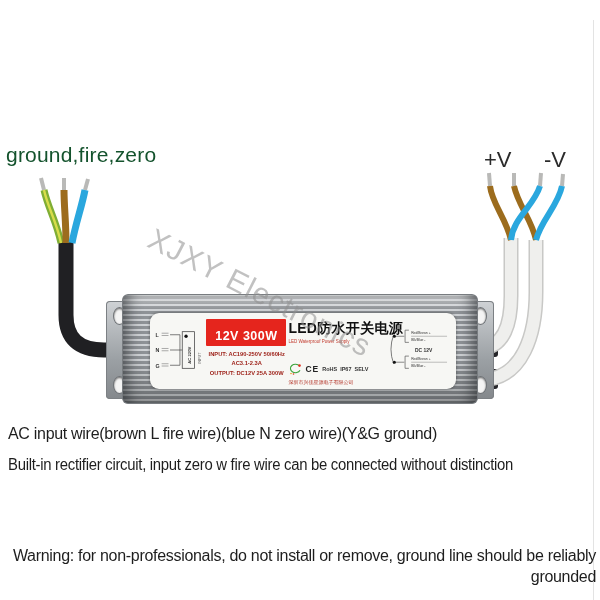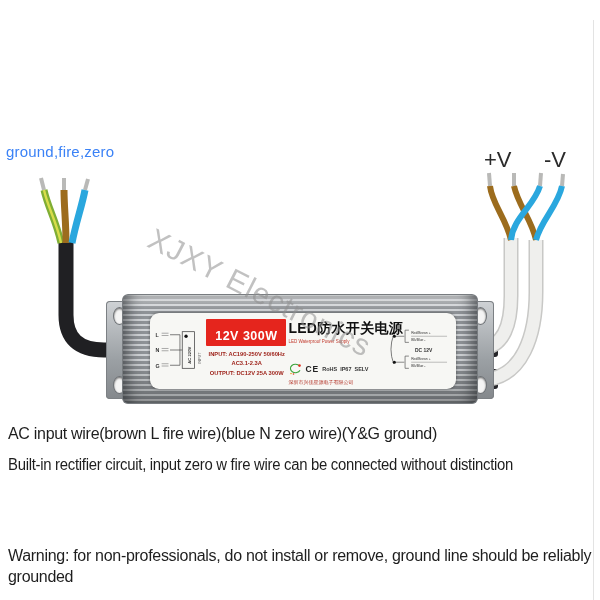--- a/index.html
+++ b/index.html
@@ -4,21 +4,21 @@
 <style>
   html,body{margin:0;padding:0;background:#fff;}
   .stage{position:relative;width:600px;height:600px;background:#ffffff;overflow:hidden;
          font-family:"Liberation Sans", sans-serif;color:#1c1c1c;}
 
   .edge-line{position:absolute;left:593px;top:20px;width:1px;height:580px;background:#e3e3e3;}
 
   .title{position:absolute;left:10px;right:0;top:52px;text-align:center;
          font-size:27px;letter-spacing:-0.5px;color:#141414;}
 
-  .lbl-input{position:absolute;left:6px;top:143px;font-size:15px;letter-spacing:0.2px;color:#3b82f6;}
+  .lbl-input{position:absolute;left:6px;top:143px;font-size:21px;letter-spacing:0.2px;color:#14532d;}
   .lbl-plus{position:absolute;left:484px;top:147px;font-size:22px;color:#2b2b2b;}
   .lbl-minus{position:absolute;left:544px;top:147px;font-size:22px;color:#2b2b2b;}
 
   svg.wires{position:absolute;left:0;top:0;z-index:1;}
 
   .psu{position:absolute;left:0;top:0;width:600px;height:600px;z-index:2;pointer-events:none;}
   .flange{position:absolute;top:301px;width:30px;height:98px;border-radius:4px;
           background:linear-gradient(180deg,#cfd2d5,#9ba0a4 60%,#84888c);
           box-shadow:inset 0 0 0 1px #7c8084;}
   .flange-left{left:106px;}
@@ -57,21 +57,21 @@
   .addr-bar{margin-top:2px;width:88px;height:2px;background:#d8d8d4;}
 
   .watermark{position:absolute;left:158px;top:222px;z-index:5;font-size:30px;letter-spacing:1px;
              color:#8f8f8f;opacity:0.55;transform:rotate(27deg);transform-origin:0 0;white-space:nowrap;}
 
   .notes{position:absolute;left:0;top:0;width:600px;height:428px;z-index:6;pointer-events:none;}
   .notes p{position:absolute;margin:0;font-size:16px;letter-spacing:-0.3px;line-height:1.3;color:#1e1e1e;}
   .note-0{left:8px;top:424px;width:590px;}
   .note-1{left:8px;top:455px;width:620px;white-space:nowrap;transform:scaleX(.93);transform-origin:0 0;}
   .note-2{left:8px;top:487px;width:588px;}
-  .note-3{left:8px;top:546px;width:588px;}
+  .note-3{left:8px;top:546px;width:588px;text-align:right;}
 </style>
 </head>
 <body>
 
 <div class="stage">
 
   <div class="edge-line"></div>
 
 
   <div class="lbl-input">ground,fire,zero</div>

